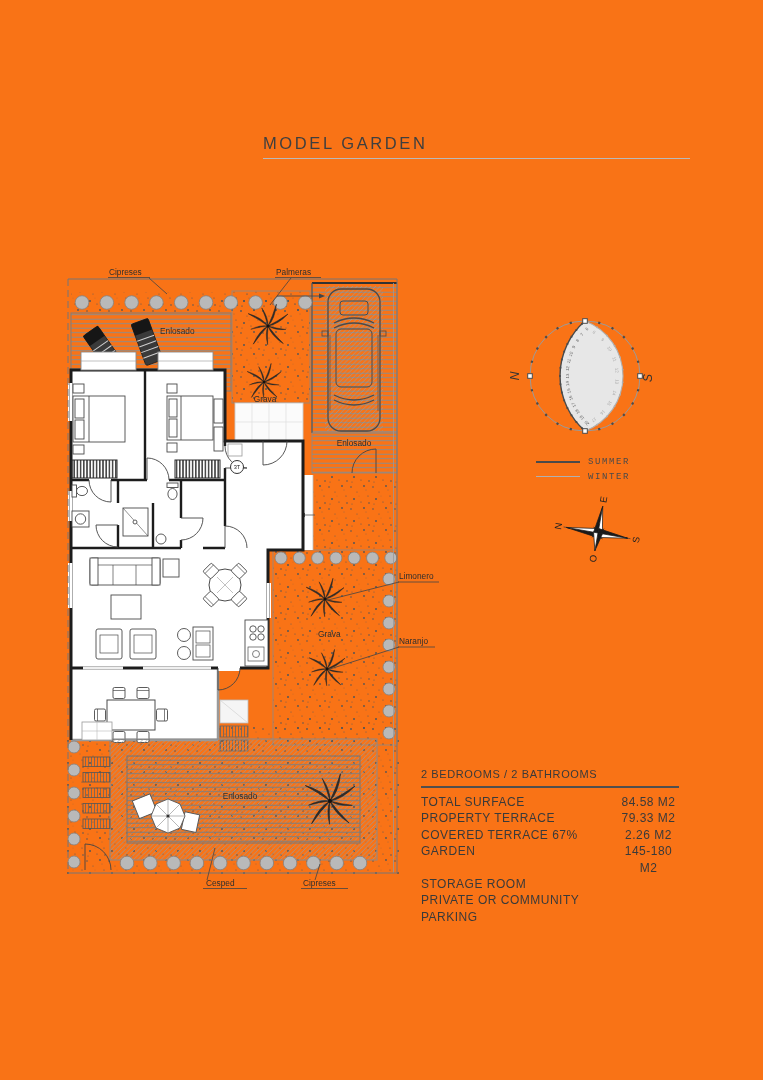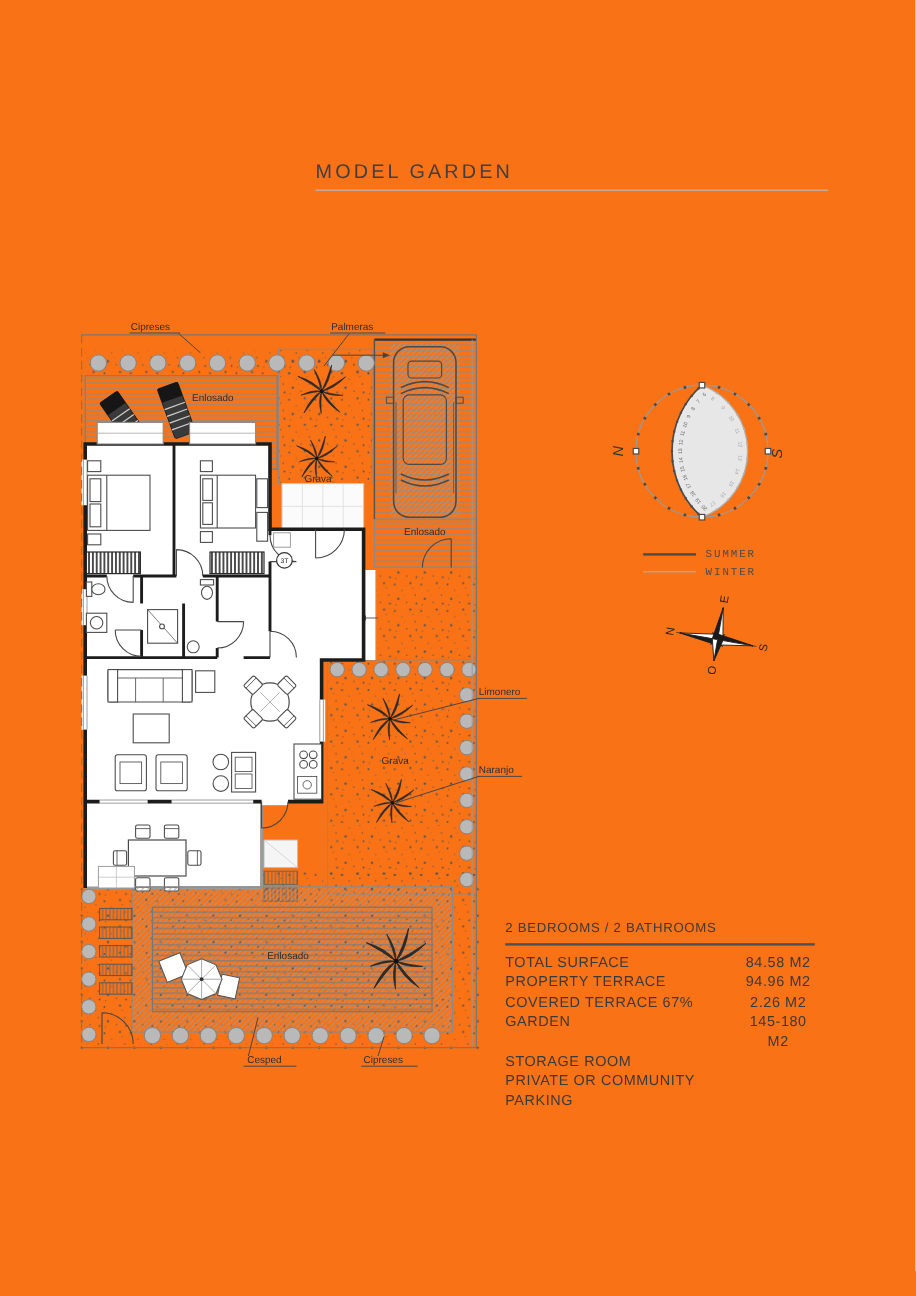--- a/index.html
+++ b/index.html
@@ -515,21 +515,21 @@
   <div id="specs">
     <div class="spec-header">2 BEDROOMS / 2 BATHROOMS</div>
     <div class="spec-rule"></div>
     <div id="spec-rows">
         <div class="spec-row">
           <span class="spec-label">TOTAL SURFACE</span>
           <span class="spec-value">84.58 M2</span>
         </div>
         <div class="spec-row">
           <span class="spec-label">PROPERTY TERRACE</span>
-          <span class="spec-value">94.96 M2</span>
+          <span class="spec-value">79.33 M2</span>
         </div>
         <div class="spec-row">
           <span class="spec-label">COVERED TERRACE 67%</span>
           <span class="spec-value">2.26 M2</span>
         </div>
         <div class="spec-row">
           <span class="spec-label">GARDEN</span>
           <span class="spec-value">145-180 M2</span>
         </div>
         <div class="spec-row">

